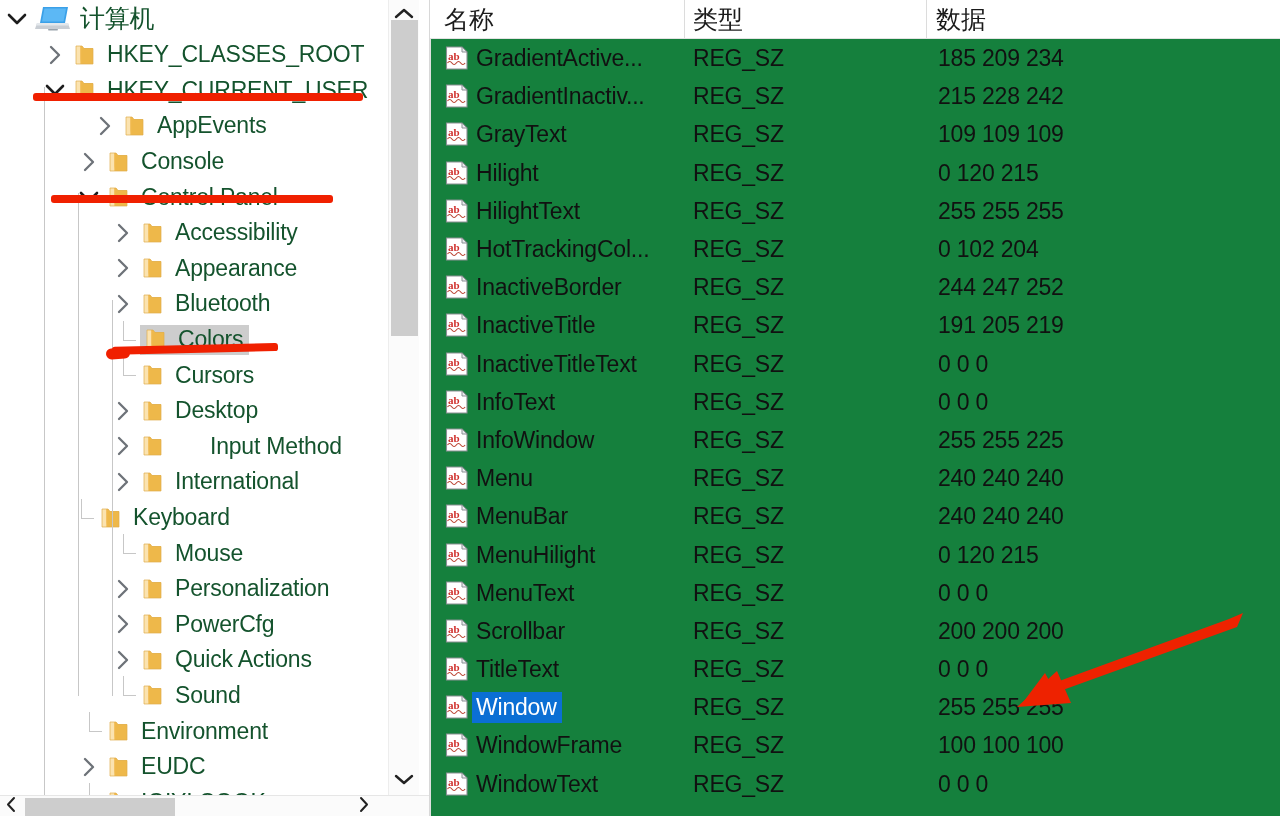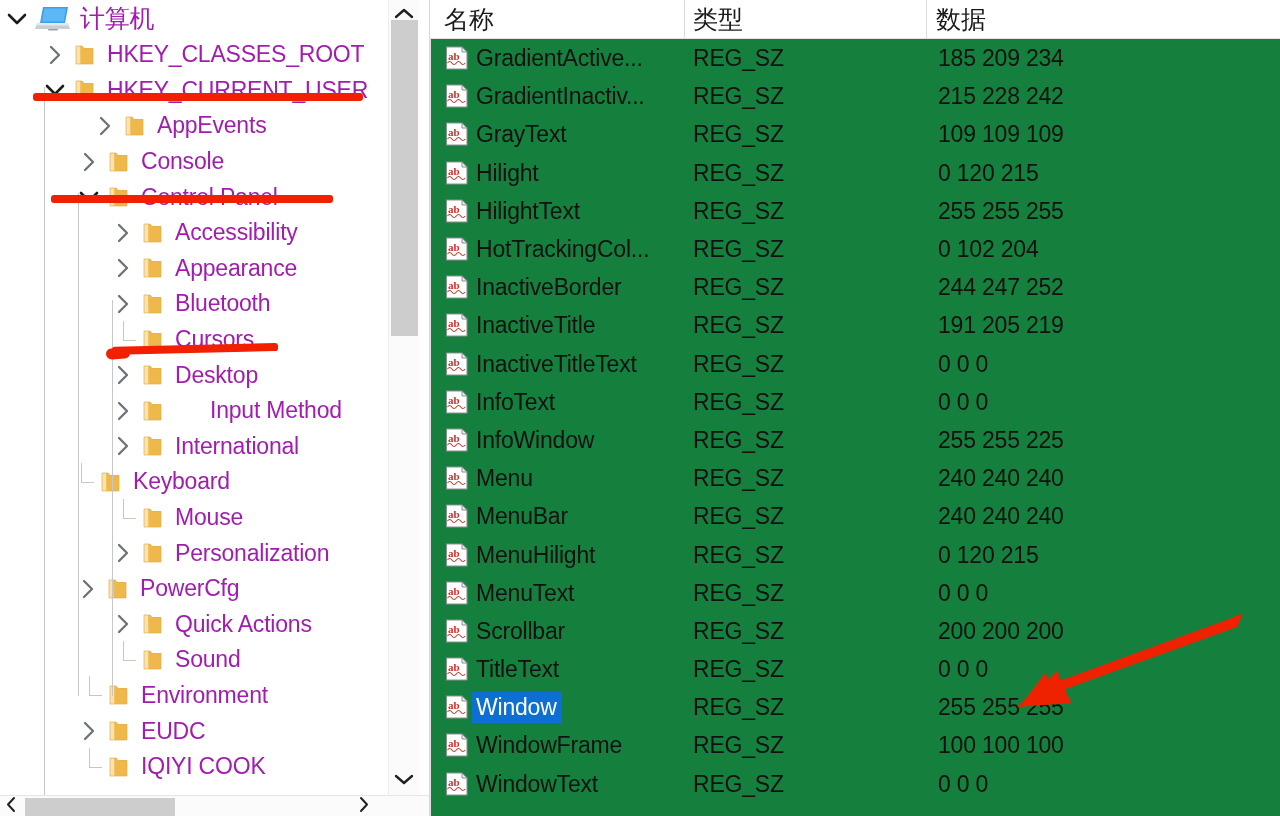--- a/index.html
+++ b/index.html
@@ -122,21 +122,21 @@
     width: 40px;
     min-width: 40px;
     height: 30px;
     margin-right: 6px;
     position: relative;
   }
   .tree-label {
     font-size: 23px;
     line-height: 27px;
     letter-spacing: -0.2px;
-    color: #a21caf;
+    color: #14532d;
     font-family: "Liberation Sans", "DejaVu Sans", sans-serif;
   }
   .tree-label.cjk { font-size: 25px; }
 
   
   #tree-vscroll {
     position: absolute;
     right: 10px;
     top: 0;
     width: 30px;
@@ -485,20 +485,37 @@
                     <path d="M4 4 H10 L12 6.5 H21 V22 H9.5 Z" fill="#f0b94e"></path>
                     <path d="M4 4 H8.2 V22 H4 Z" fill="#fbe3b0"></path>
                     <path d="M9.5 6.5 H21 V22 H9.5 Z" fill="#eeb84a"></path>
                     <path d="M4 4 H10 L12 6.5 H21 V22 H4 Z" fill="none" stroke="#dfae4a" stroke-width="0.7"></path>
                   </svg>
                 </span>
                 <span class="tree-label">Bluetooth</span>
               </span>
             </div>
           </div>
+          <div class="tree-row selected">
+            <div class="row-hit" style="padding-left:106px">
+              <span class="elbow"></span>
+              <span class="label-wrap" style="display:flex;align-items:center;">
+                <span class="folder-ico">
+                  <svg width="26" height="26" viewBox="0 0 26 26">
+                    <path d="M4 4 H10 L12 6.5 H21 V22 H4 Z" fill="#f2c262"></path>
+                    <path d="M4 4 H10 L12 6.5 H21 V22 H9.5 Z" fill="#f0b94e"></path>
+                    <path d="M4 4 H8.2 V22 H4 Z" fill="#fbe3b0"></path>
+                    <path d="M9.5 6.5 H21 V22 H9.5 Z" fill="#eeb84a"></path>
+                    <path d="M4 4 H10 L12 6.5 H21 V22 H4 Z" fill="none" stroke="#dfae4a" stroke-width="0.7"></path>
+                  </svg>
+                </span>
+                <span class="tree-label">Colors</span>
+              </span>
+            </div>
+          </div>
           <div class="tree-row">
             <div class="row-hit" style="padding-left:106px">
               <span class="elbow"></span>
               <span class="label-wrap" style="display:flex;align-items:center;">
                 <span class="folder-ico">
                   <svg width="26" height="26" viewBox="0 0 26 26">
                     <path d="M4 4 H10 L12 6.5 H21 V22 H4 Z" fill="#f2c262"></path>
                     <path d="M4 4 H10 L12 6.5 H21 V22 H9.5 Z" fill="#f0b94e"></path>
                     <path d="M4 4 H8.2 V22 H4 Z" fill="#fbe3b0"></path>
                     <path d="M9.5 6.5 H21 V22 H9.5 Z" fill="#eeb84a"></path>
@@ -621,21 +638,21 @@
                     <path d="M4 4 H8.2 V22 H4 Z" fill="#fbe3b0"></path>
                     <path d="M9.5 6.5 H21 V22 H9.5 Z" fill="#eeb84a"></path>
                     <path d="M4 4 H10 L12 6.5 H21 V22 H4 Z" fill="none" stroke="#dfae4a" stroke-width="0.7"></path>
                   </svg>
                 </span>
                 <span class="tree-label">Personalization</span>
               </span>
             </div>
           </div>
           <div class="tree-row">
-            <div class="row-hit" style="padding-left:71px">
+            <div class="row-hit" style="padding-left:106px">
               <span class="twisty">
                 <svg width="16" height="22" viewBox="0 0 16 22">
                   <polyline points="4,3 12,11 4,19" fill="none" stroke="#6d7278" stroke-width="2.3" stroke-linecap="round" stroke-linejoin="round"></polyline>
                 </svg>
               </span>
               <span class="label-wrap" style="display:flex;align-items:center;">
                 <span class="folder-ico">
                   <svg width="26" height="26" viewBox="0 0 26 26">
                     <path d="M4 4 H10 L12 6.5 H21 V22 H4 Z" fill="#f2c262"></path>
                     <path d="M4 4 H10 L12 6.5 H21 V22 H9.5 Z" fill="#f0b94e"></path>

